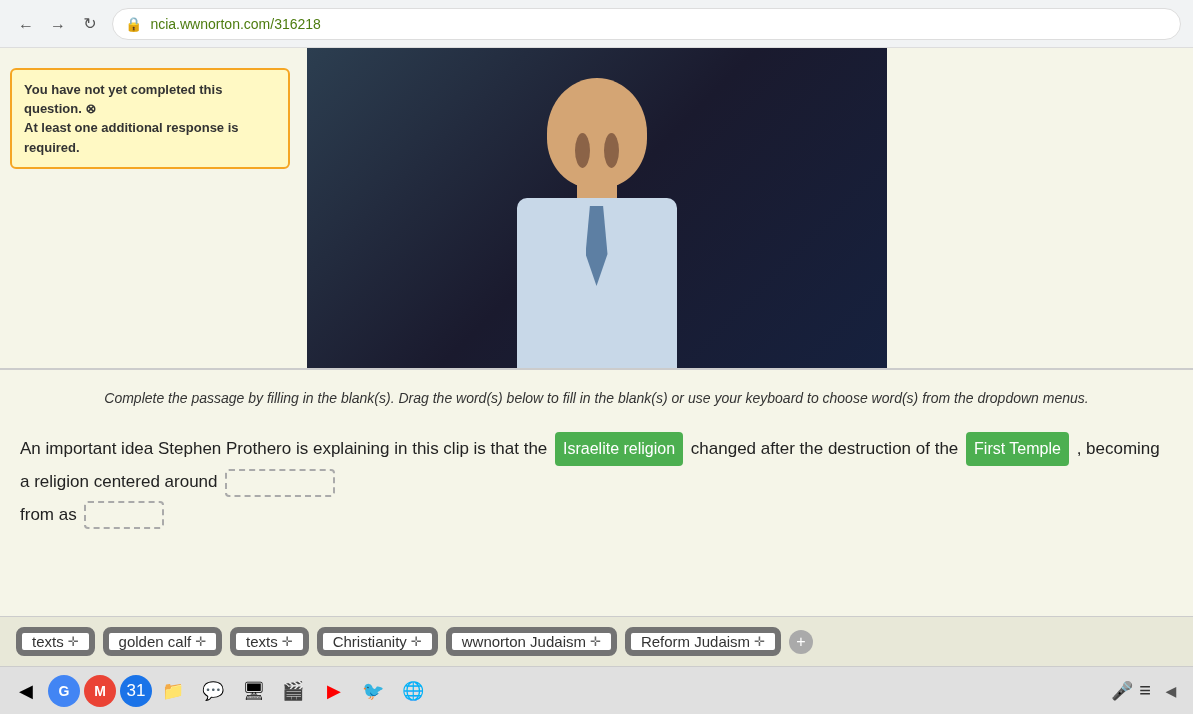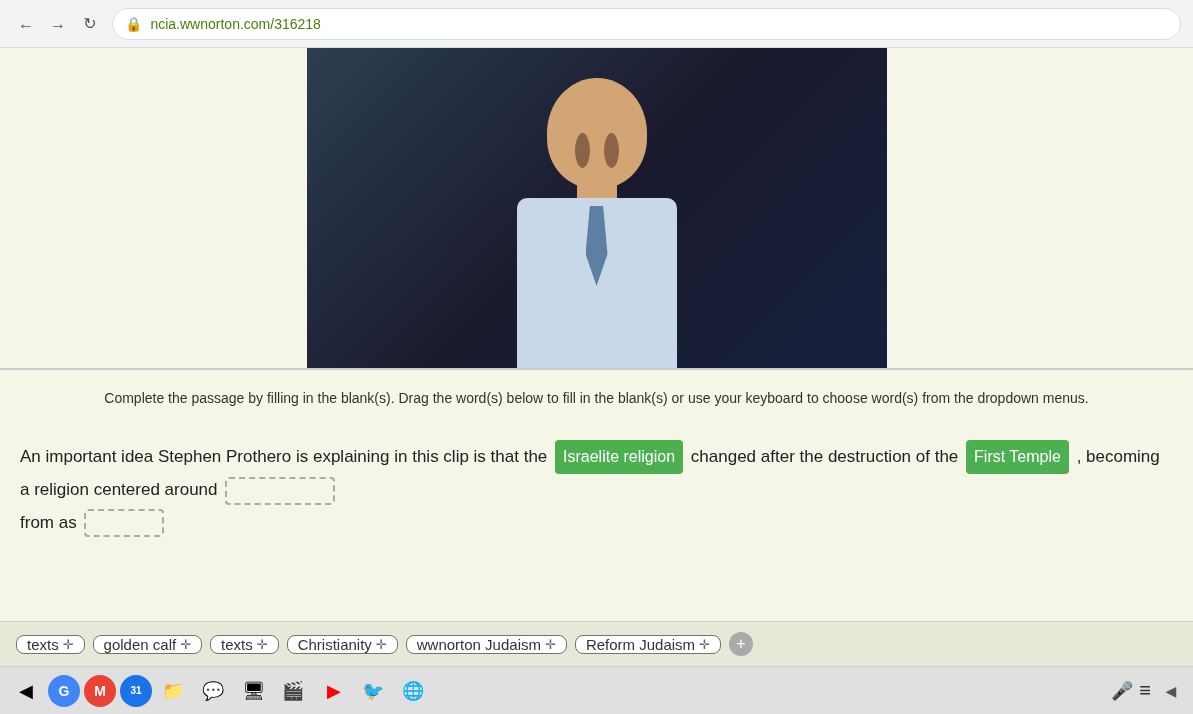--- a/index.html
+++ b/index.html
@@ -209,30 +209,31 @@
     .instruction-area {
       position: absolute;
       top: 330px;
       left: 0;
       right: 0;
       padding: 10px 20px 0 20px;
     }
 
     .instruction-text {
       text-align: center;
+      font-style: italic;
       font-size: 14px;
       color: #333;
       line-height: 1.5;
       margin-bottom: 16px;
     }
 
     
     .passage-area {
       position: absolute;
-      top: 392px;
+      top: 384px;
       left: 20px;
       right: 20px;
       line-height: 1.9;
       font-size: 17px;
       color: #222;
     }
 
     .passage-text {
       display: inline;
     }
@@ -280,21 +281,21 @@
       display: flex;
       align-items: center;
       gap: 8px;
       flex-wrap: nowrap;
     }
 
     .word-chip {
       display: inline-flex;
       align-items: center;
       background: white;
-      border: 1px solid #737373;
+      border: 6px solid #737373;
       border-radius: 8px;
       padding: 0 10px;
       font-size: 15px;
       color: #333;
       cursor: grab;
       white-space: nowrap;
       position: relative;
     }
 
     .word-chip .chip-icon {
@@ -384,20 +385,25 @@
     <button class="nav-btn">↻</button>
   </div>
   <div class="address-bar">
     <span class="address-icon">🔒</span>
     <span class="address-text">ncia.wwnorton.com/316218</span>
   </div>
 </div>
 
 <div class="page-content">
 
+  <div class="warning-toast">
+    <div>
+      <span class="warning-text">You have not yet completed this question. ⊗<br>At least one additional response is required.</span>
+    </div>
+  </div>
 
   <div class="video-area">
     <div class="person-silhouette">
       <div class="figure-container">
         <div class="head">
           <div class="hair-side-left"></div>
           <div class="hair-side-right"></div>
         </div>
         <div class="neck"></div>
         <div class="shirt"></div>
@@ -454,21 +460,21 @@
 
   <div class="taskbar">
     <button class="taskbar-btn">◀</button>
     <div class="taskbar-icon-circle" style="background:#4285f4;">
       <span style="color:white;font-size:14px;font-weight:bold;">G</span>
     </div>
     <div class="taskbar-icon-circle" style="background:#ea4335;">
       <span style="color:white;font-size:14px;font-weight:bold;">M</span>
     </div>
     <div class="taskbar-icon-circle" style="background:#1a73e8;">
-      <span style="color:white;font-size:10px;font-weight:bold;">31</span>
+      <span style="color:white;font-size:17px;font-weight:normal;">31</span>
     </div>
     <button class="taskbar-btn">📁</button>
     <button class="taskbar-btn">💬</button>
     <button class="taskbar-btn">🖥</button>
     <button class="taskbar-btn">🎬</button>
     <button class="taskbar-btn" style="color:#ff0000;">▶</button>
     <button class="taskbar-btn">🐦</button>
     <button class="taskbar-btn">🌐</button>
     <div class="taskbar-right">
       <span style="font-size:18px;cursor:pointer;">🎤</span>

